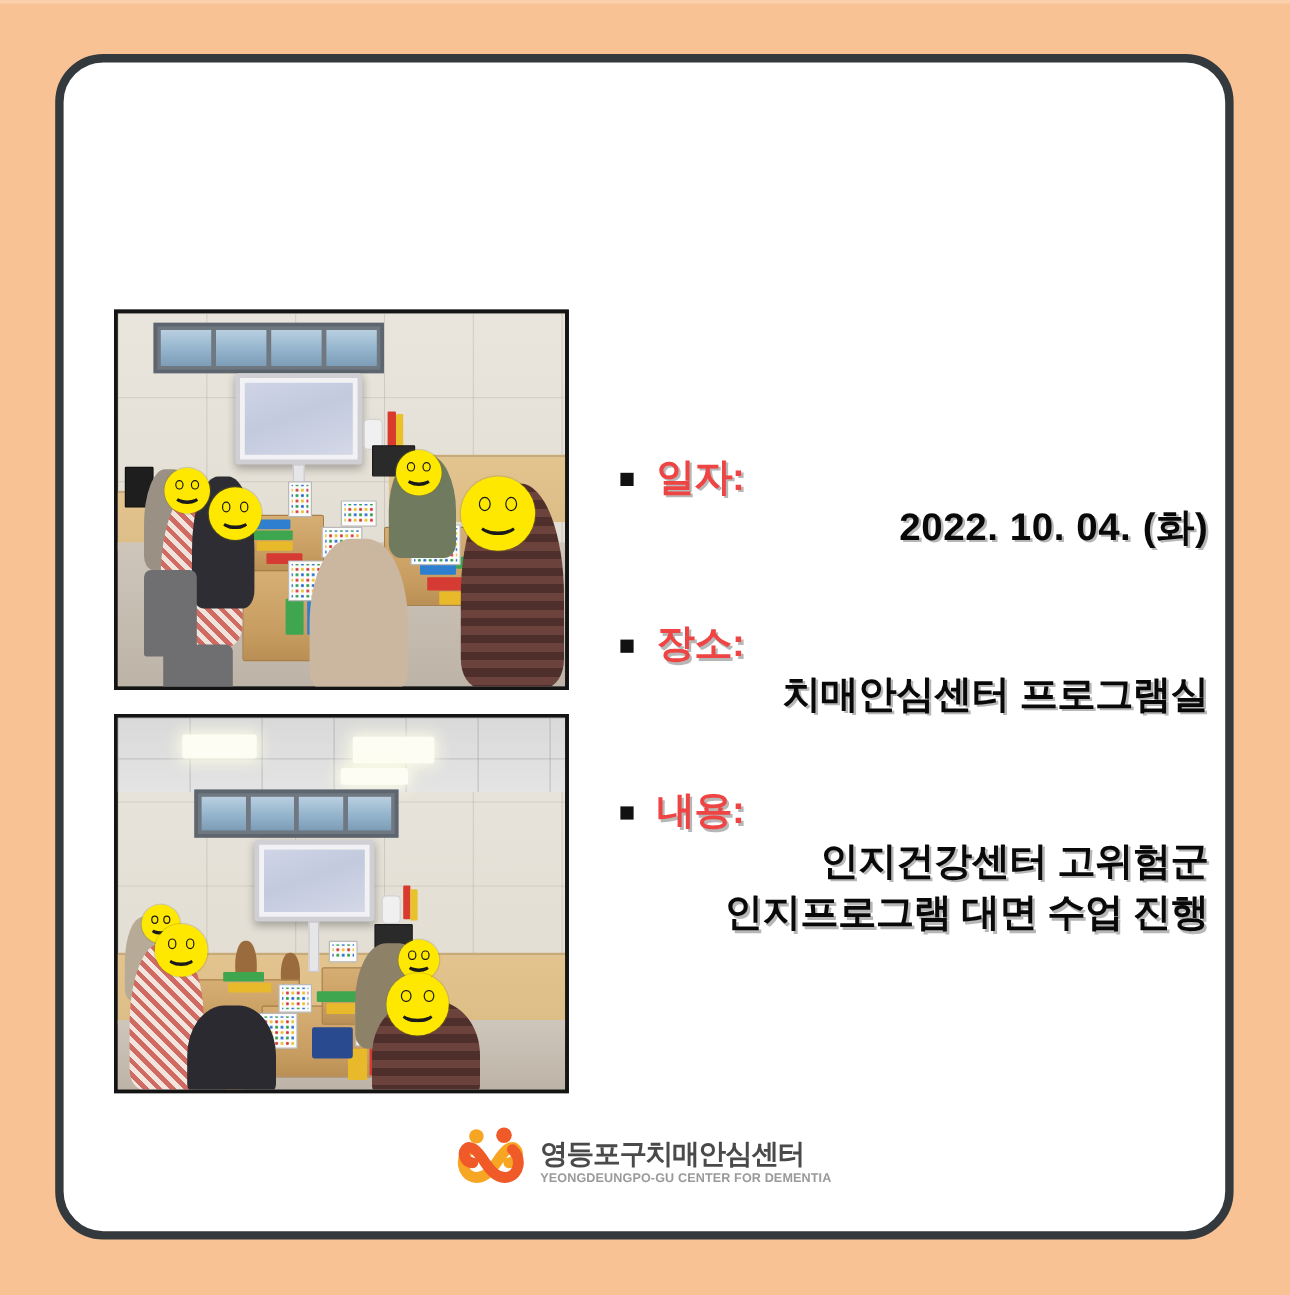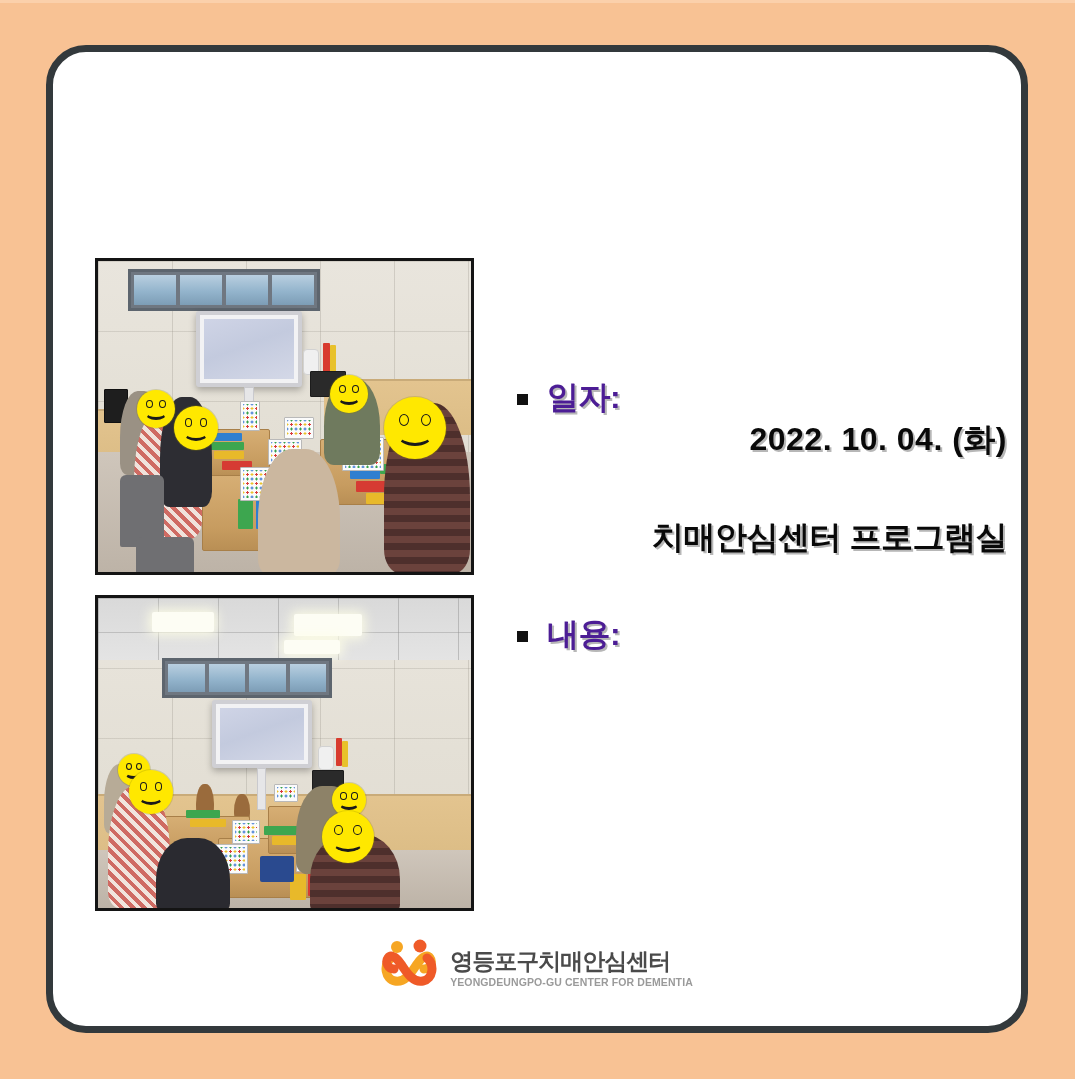--- a/index.html
+++ b/index.html
@@ -239,21 +239,21 @@
   }
   .bullet {
     width: 11px; height: 11px;
     background: #111;
     flex: 0 0 11px;
     margin-top: 17px;
   }
   .info-label {
     font-size: 32px;
     font-weight: bold;
-    color: #4c1d95;
+    color: #ef4444;
     letter-spacing: -0.5px;
     text-shadow: 2px 2px 0 rgba(175,175,175,.9);
     line-height: 1.28;
   }
   .info-lines {
     margin-left: 30px;
     text-align: right;
   }
   .info-line {
     font-size: 32px;
@@ -489,29 +489,37 @@
       <div class="info-head">
         <span class="bullet"></span>
         <span class="info-label">일자:</span>
       </div>
       <div class="info-lines">
         <div class="info-line numeric">2022. 10. 04. (화)</div>
       </div>
     </div>
 
     <div class="info-block">
+      <div class="info-head">
+        <span class="bullet"></span>
+        <span class="info-label">장소:</span>
+      </div>
       <div class="info-lines">
         <div class="info-line">치매안심센터 프로그램실</div>
       </div>
     </div>
 
     <div class="info-block">
       <div class="info-head">
         <span class="bullet"></span>
         <span class="info-label">내용:</span>
+      </div>
+      <div class="info-lines">
+        <div class="info-line">인지건강센터 고위험군</div>
+        <div class="info-line">인지프로그램 대면 수업 진행</div>
       </div>
     </div>
   </div>
 
   <div class="logo">
     <div class="logo-mark">
       <svg viewBox="0 0 56 50" width="56" height="50" aria-hidden="true">
         <path d="M10 20 C2 27, 4 41, 14 43 C24 45, 30 35, 36 26 C41 19, 46 16, 49 20 C52 24, 49 31, 43 31" fill="none" stroke="#f6a623" stroke-width="9" stroke-linecap="round"></path>
         <path d="M46 20 C54 27, 52 41, 42 43 C32 45, 26 35, 20 26 C15 19, 10 16, 7 20 C4 24, 7 31, 13 31" fill="none" stroke="#ef5a28" stroke-width="9" stroke-linecap="round"></path>
         <circle cx="16" cy="9" r="6" fill="#f6a623"></circle>

